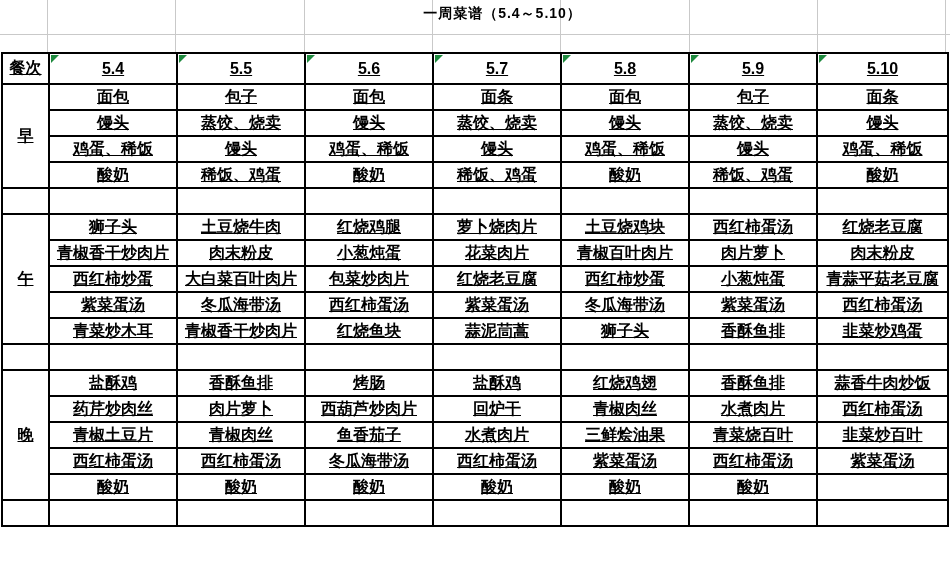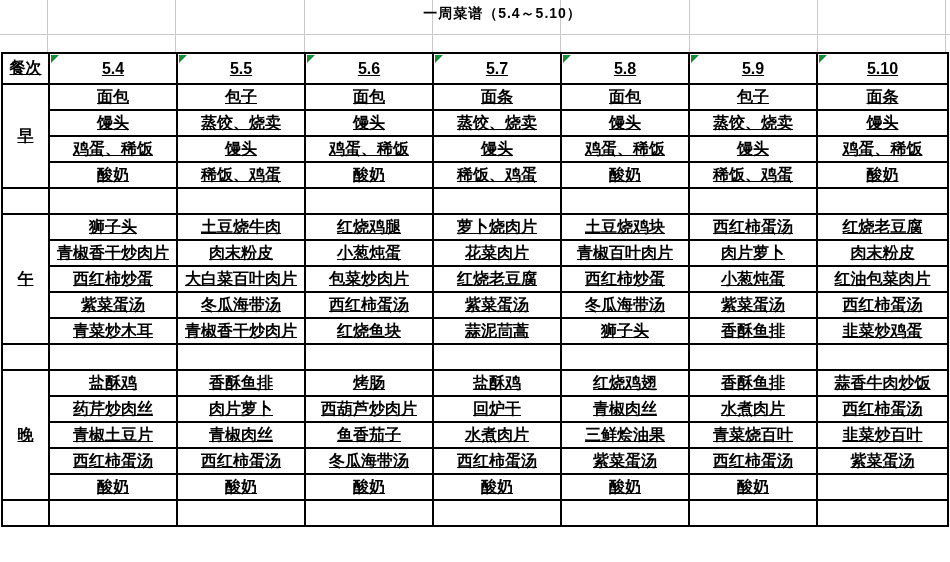--- a/index.html
+++ b/index.html
@@ -132,21 +132,21 @@
           <td>肉片萝卜</td>
           <td>肉末粉皮</td>
         </tr>
         <tr>
           <td>西红柿炒蛋</td>
           <td class="shrink">大白菜百叶肉片</td>
           <td>包菜炒肉片</td>
           <td>红烧老豆腐</td>
           <td>西红柿炒蛋</td>
           <td>小葱炖蛋</td>
-          <td>红油包菜肉片</td>
+          <td>青蒜平菇老豆腐</td>
         </tr>
         <tr>
           <td>紫菜蛋汤</td>
           <td>冬瓜海带汤</td>
           <td>西红柿蛋汤</td>
           <td>紫菜蛋汤</td>
           <td>冬瓜海带汤</td>
           <td>紫菜蛋汤</td>
           <td>西红柿蛋汤</td>
         </tr>

